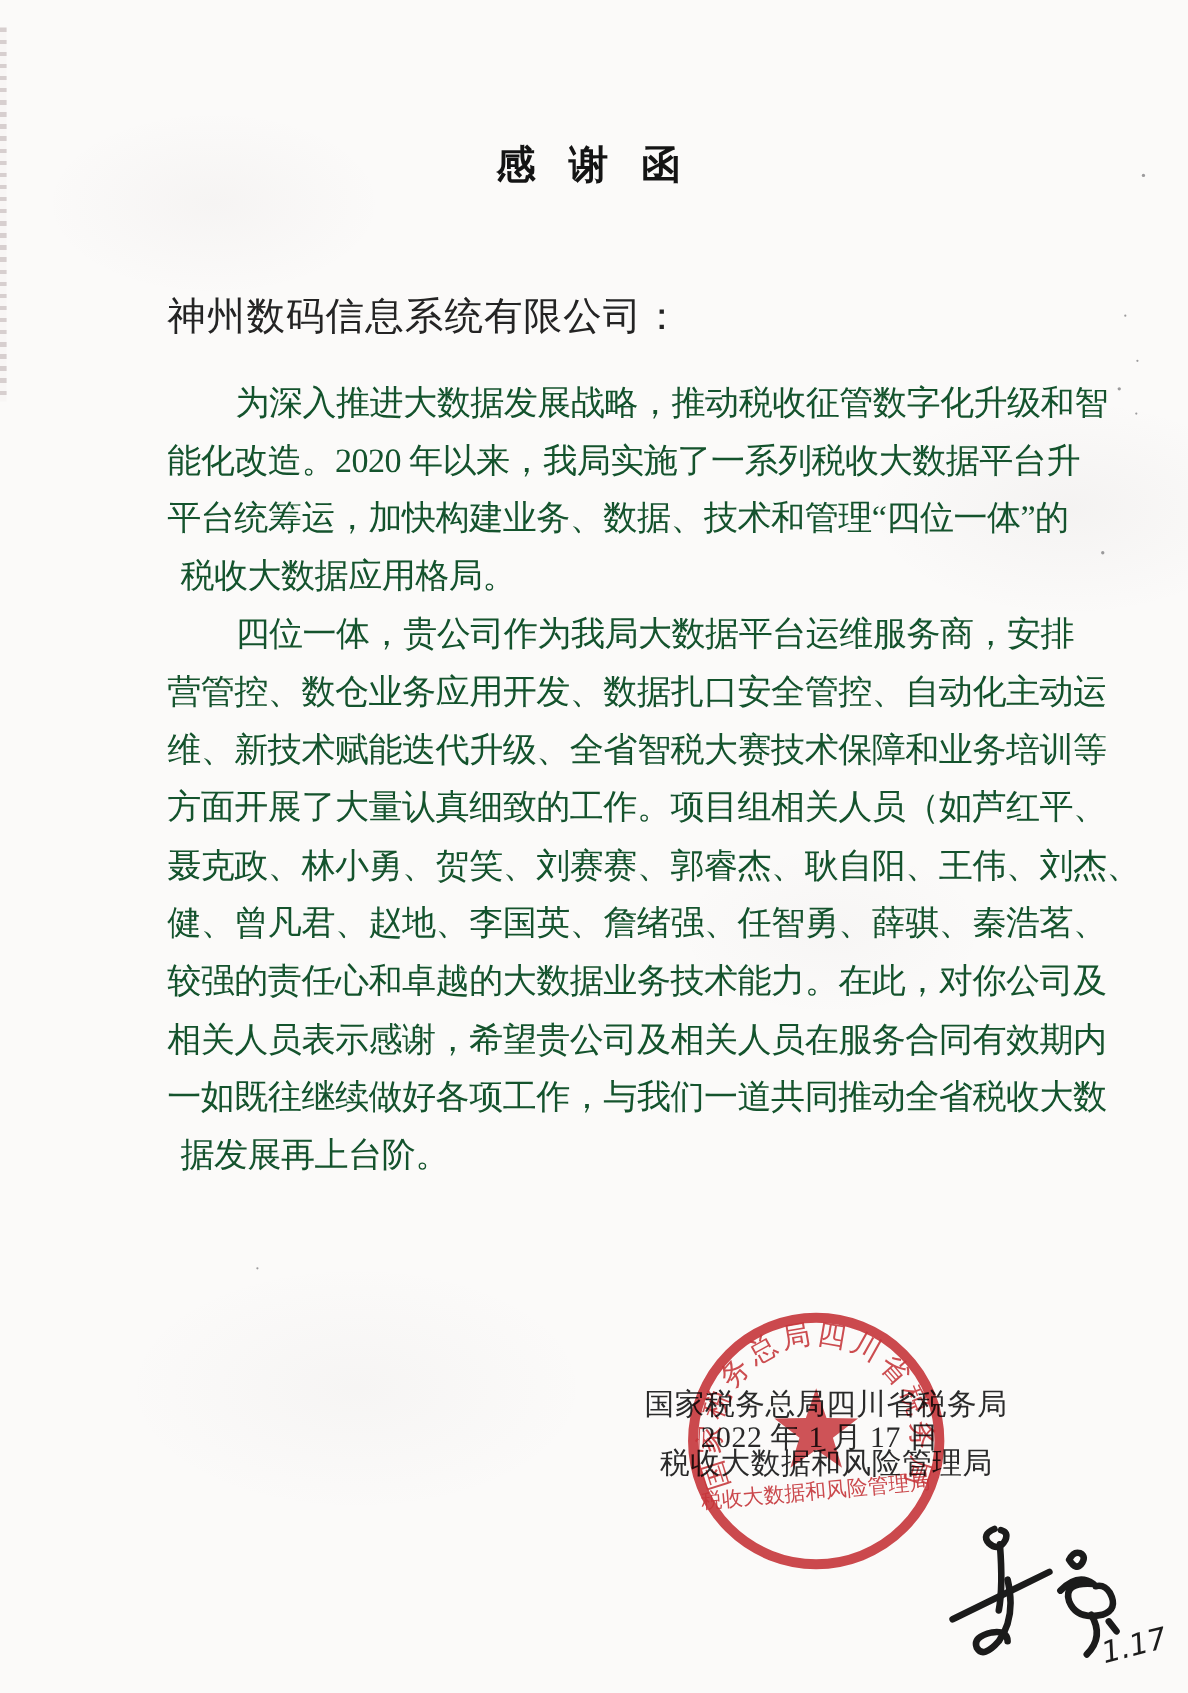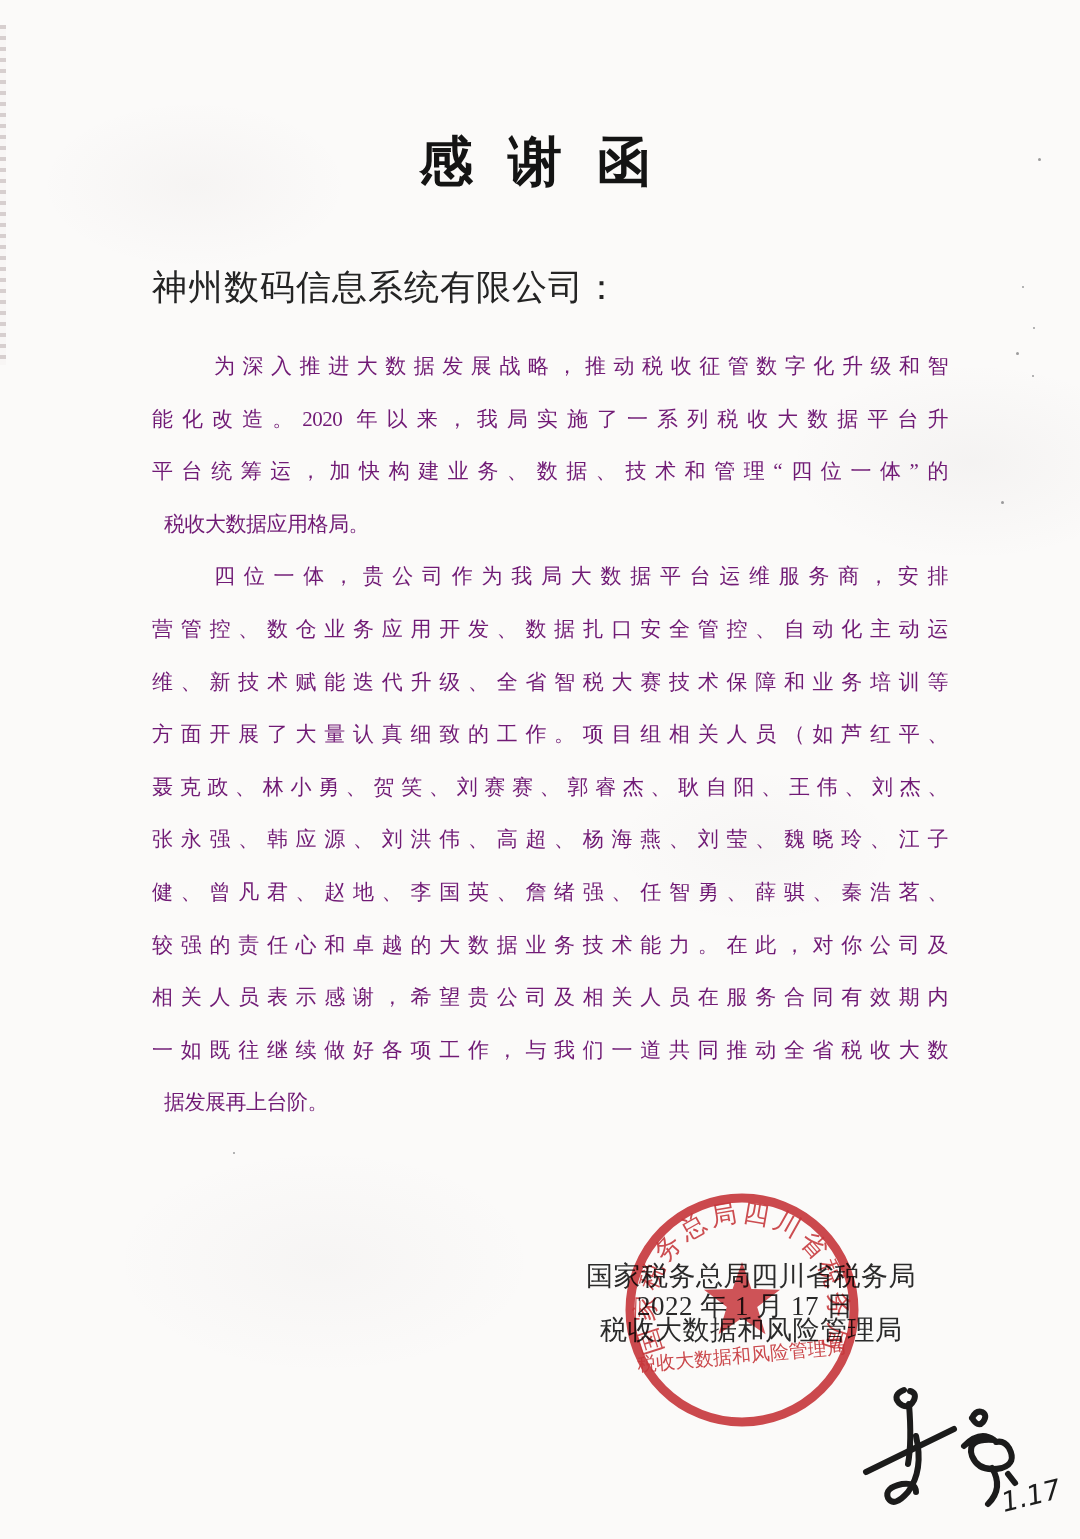--- a/index.html
+++ b/index.html
@@ -19,29 +19,29 @@
   }
   .edge-artifact{
     position:absolute;left:0;top:25px;width:6px;height:340px;
     background:repeating-linear-gradient(180deg, rgba(90,55,60,0.40) 0 4px, rgba(200,175,180,0.10) 4px 11px);
     filter:blur(0.6px);opacity:0.55;
   }
   .speck{position:absolute;border-radius:50%;background:rgba(40,40,45,0.45);}
   .doc-title{
     position:absolute;left:0;top:126px;width:1080px;text-align:center;
     font-family:"Liberation Sans","DejaVu Sans",sans-serif;
-    font-weight:900;font-size:54px;letter-spacing:10px;color:#141414;
+    font-weight:900;font-size:36px;letter-spacing:10px;color:#141414;
   }
   .addressee{
     position:absolute;left:152px;top:264px;width:800px;
     font-size:35px;letter-spacing:1px;color:#242424;
   }
   .body-text{
     position:absolute;left:152px;top:340px;width:796px;
-    font-size:21px;color:#701a75;
+    font-size:31px;color:#14532d;
   }
   .bline{
     height:52.6px;line-height:52.6px;white-space:nowrap;
     text-align:justify;text-align-last:justify;text-justify:inter-character;
     letter-spacing:-0.5px;
   }
   .bline.indent{text-indent:62px;}
   .bline.last-line{text-align-last:left;margin-left:12px;}
   .sig-line{
     position:absolute;font-size:27px;color:#2a2a2a;white-space:nowrap;letter-spacing:0.5px;
@@ -82,21 +82,20 @@
 <div class="body-text">
   <div class="bline indent">为深入推进大数据发展战略，推动税收征管数字化升级和智</div>
   <div class="bline">能化改造。2020 年以来，我局实施了一系列税收大数据平台升</div>
   <div class="bline">平台统筹运，加快构建业务、数据、技术和管理“四位一体”的</div>
   <div class="bline last-line">税收大数据应用格局。</div>
   <div class="bline indent">四位一体，贵公司作为我局大数据平台运维服务商，安排</div>
   <div class="bline">营管控、数仓业务应用开发、数据扎口安全管控、自动化主动运</div>
   <div class="bline">维、新技术赋能迭代升级、全省智税大赛技术保障和业务培训等</div>
   <div class="bline">方面开展了大量认真细致的工作。项目组相关人员（如芦红平、</div>
   <div class="bline">聂克政、林小勇、贺笑、刘赛赛、郭睿杰、耿自阳、王伟、刘杰、</div>
-  <div class="bline">张永强、韩应源、刘洪伟、高超、杨海燕、刘莹、魏晓玲、江子</div>
   <div class="bline">健、曾凡君、赵地、李国英、詹绪强、任智勇、薛骐、秦浩茗、</div>
   <div class="bline">较强的责任心和卓越的大数据业务技术能力。在此，对你公司及</div>
   <div class="bline">相关人员表示感谢，希望贵公司及相关人员在服务合同有效期内</div>
   <div class="bline">一如既往继续做好各项工作，与我们一道共同推动全省税收大数</div>
   <div class="bline last-line">据发展再上台阶。</div>
 </div>
 
 <div class="sig-line sig-org1">国家税务总局四川省税务局</div>
 <div class="sig-line sig-org2">税收大数据和风险管理局</div>
 <div class="sig-line sig-date">2022 年 1 月 17 日</div>

